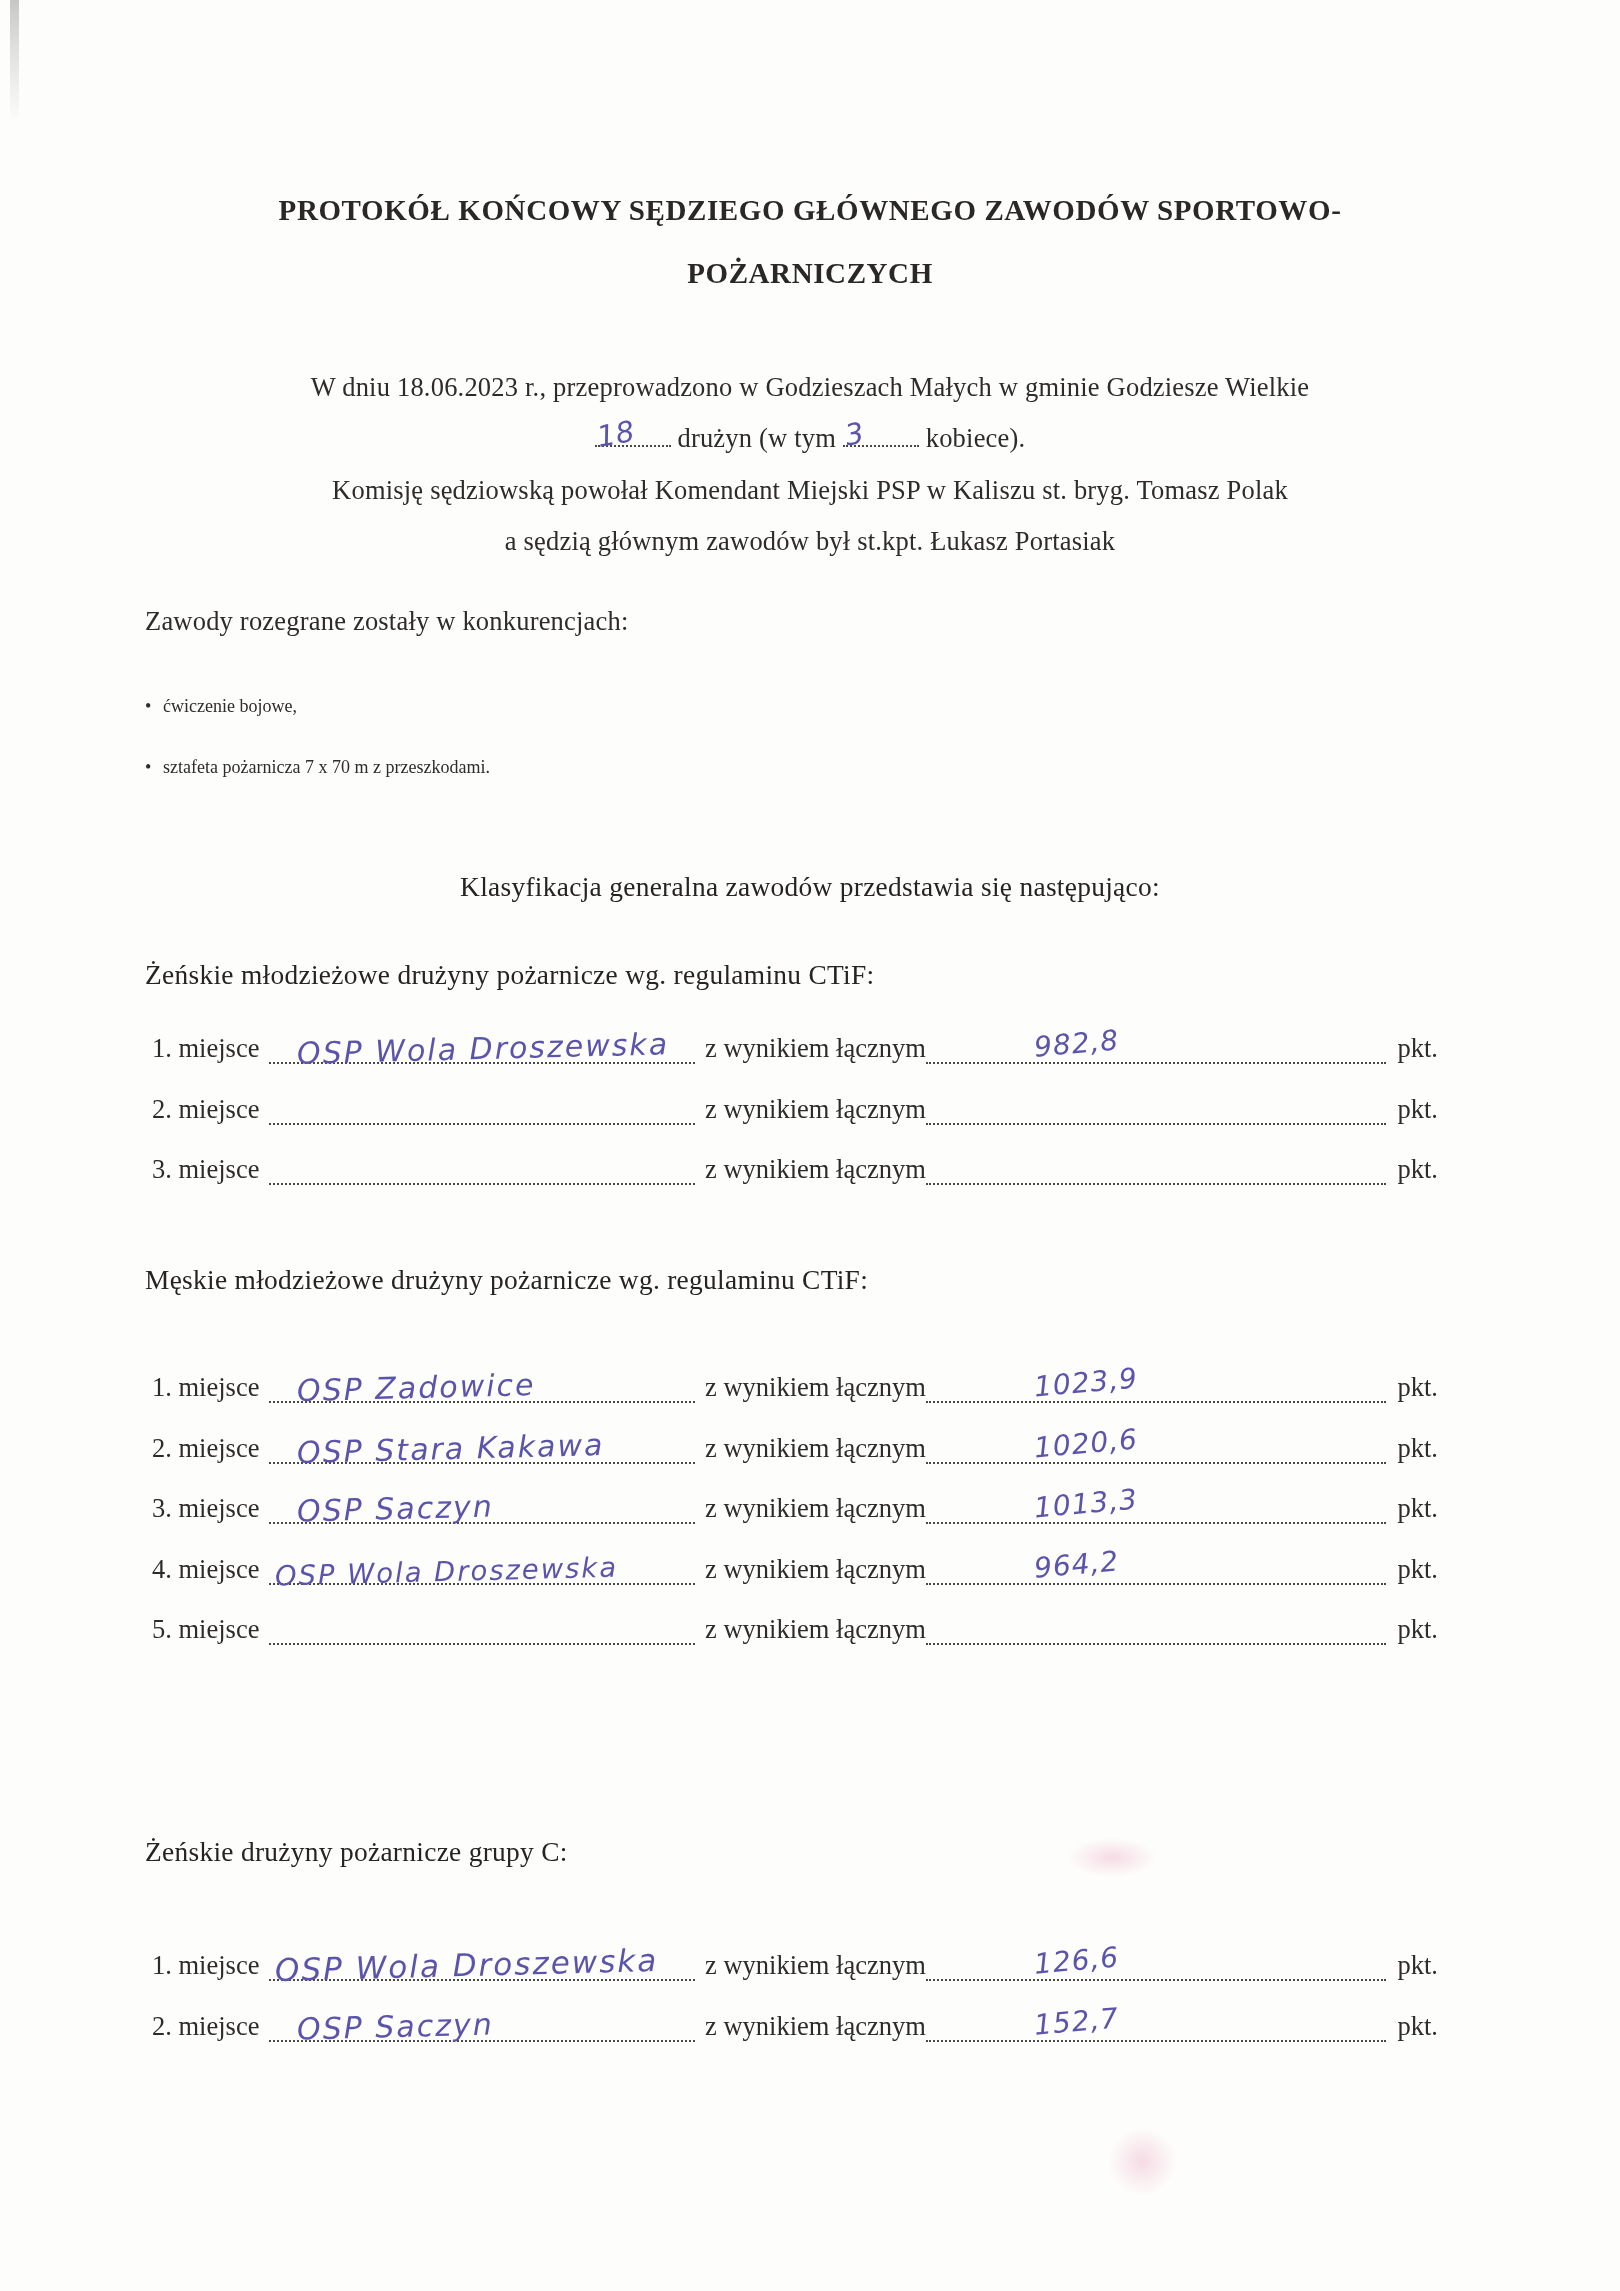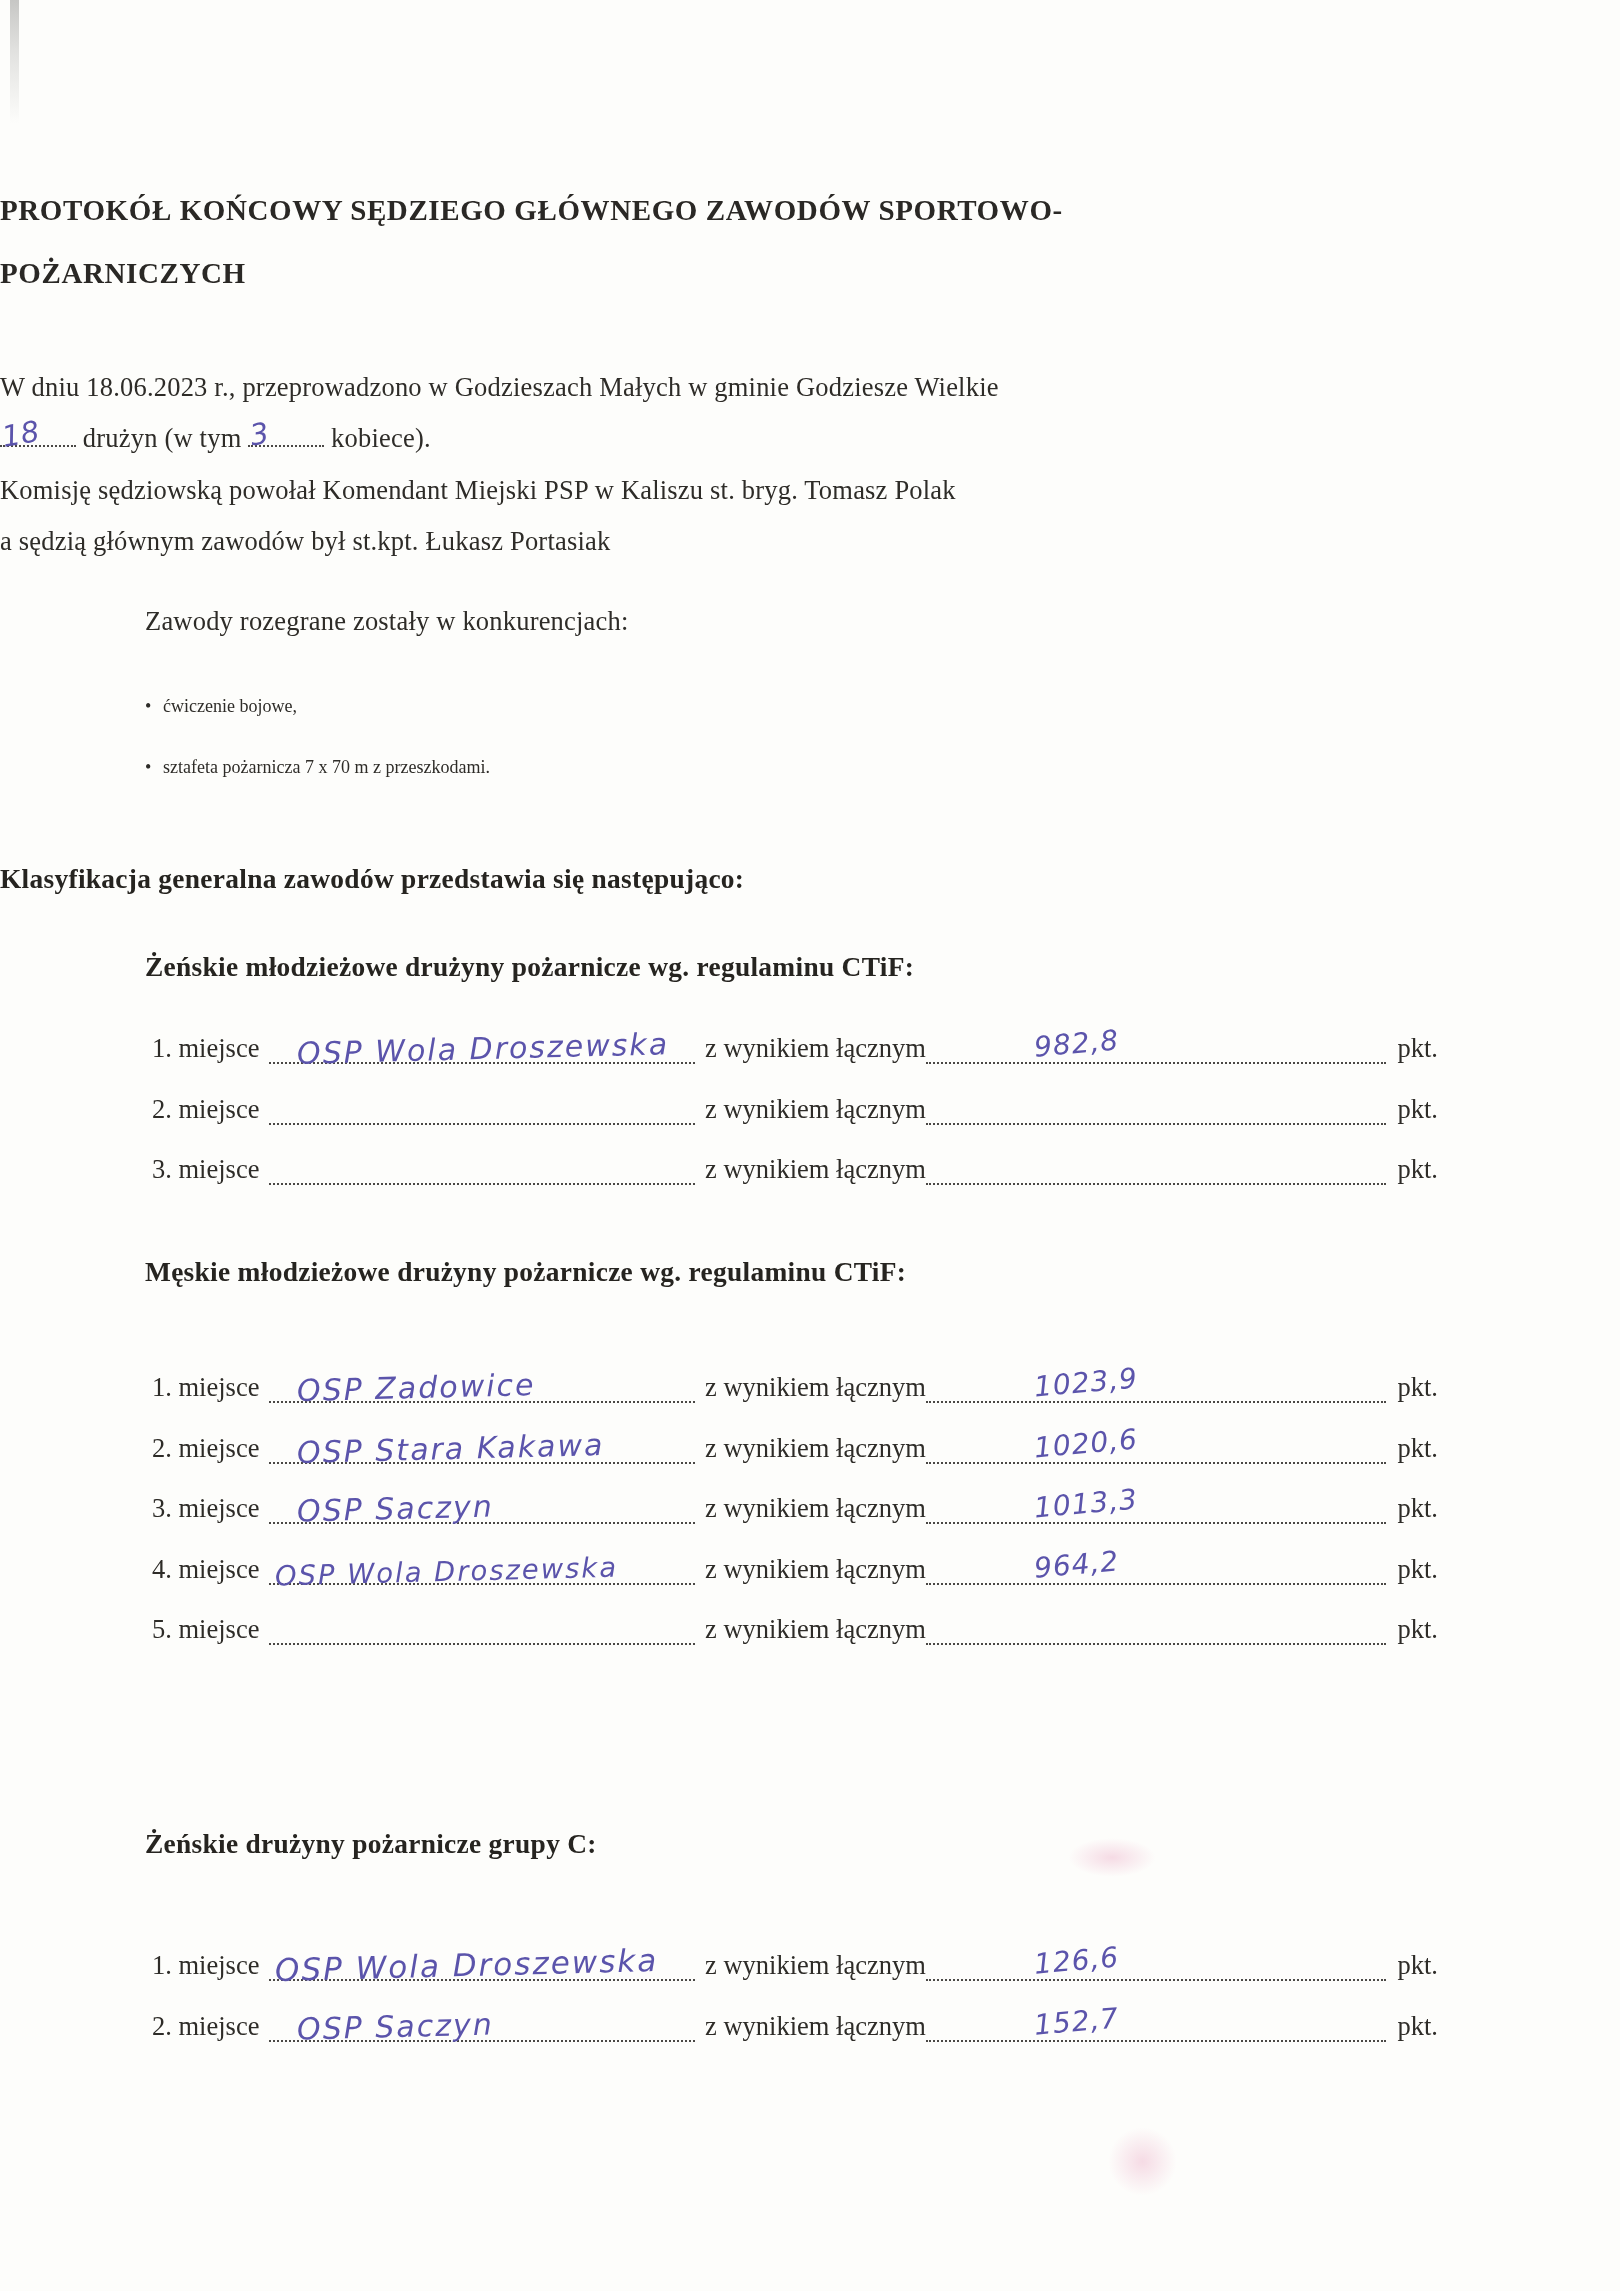--- a/index.html
+++ b/index.html
@@ -19,30 +19,30 @@
     opacity:.55;
   }
   .smudge{
     position:absolute;border-radius:50%;
     background:radial-gradient(ellipse at center, rgba(225,130,170,.28) 0%, rgba(225,130,170,0) 70%);
   }
   .smudge.s1{left:1068px;top:1838px;width:88px;height:39px;}
   .smudge.s2{left:1108px;top:2127px;width:69px;height:69px;}
 
   .abs{position:absolute;left:0;width:100%;}
-  .center{}
+  .center{text-align:center;}
 
   .title-line{
     font-weight:700;font-size:29px;letter-spacing:0.6px;color:#2a2825;
   }
   .body-line{font-size:26.5px;letter-spacing:0.2px;}
 
   .left-col{position:absolute;left:145px;width:1286px;}
 
-  .bold-heading{font-weight:700;font-size:27.4px;letter-spacing:0.3px;color:#262420;}
+  .bold-heading{font-weight:400;font-size:27.4px;letter-spacing:0.3px;color:#262420;margin-top:8px;}
 
   
   .dots{
     display:inline-block;position:relative;
     border-bottom:2.9px dotted #4a4845;
     height:29px;vertical-align:baseline;
   }
   .dots-inline{
     display:inline-block;position:relative;
     border-bottom:2.9px dotted #4a4845;

